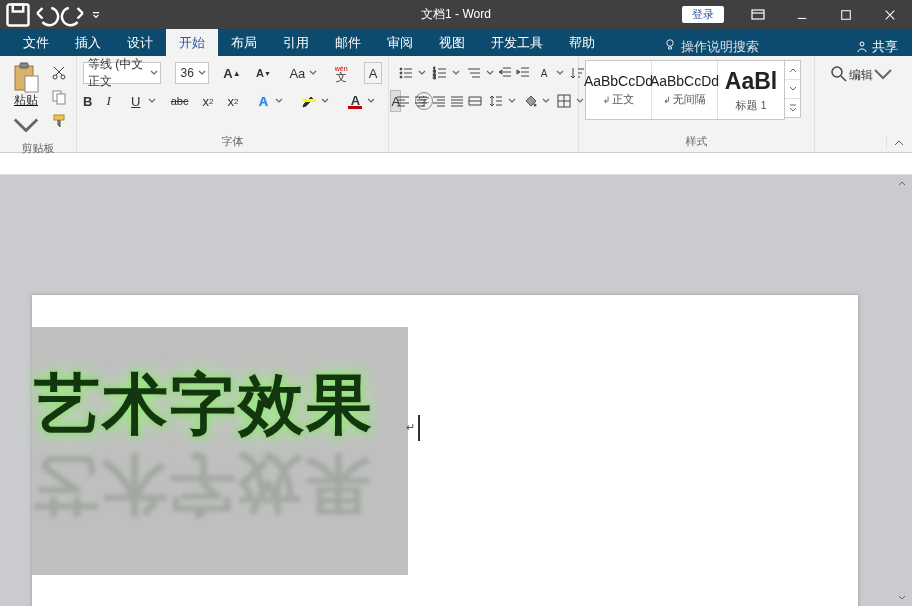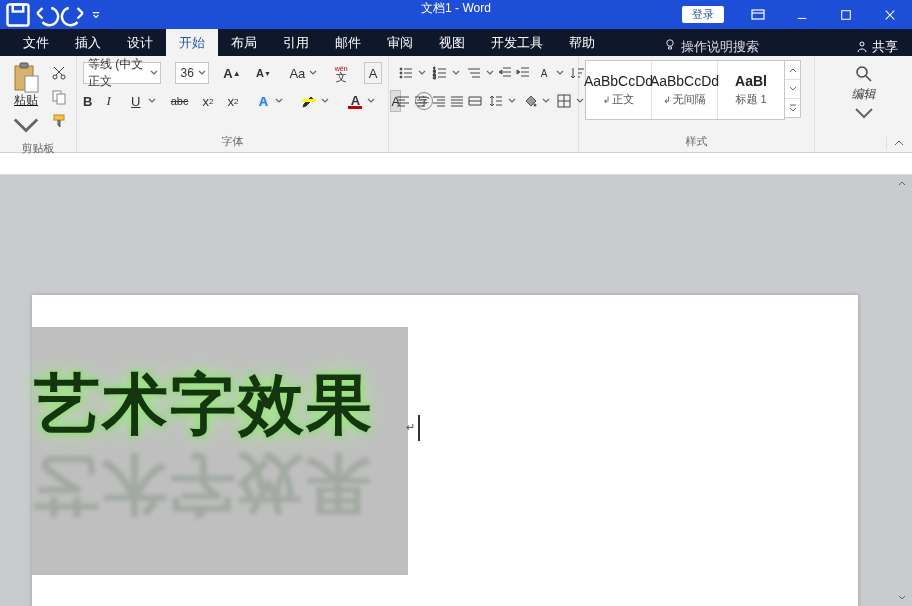--- a/index.html
+++ b/index.html
@@ -1,30 +1,30 @@
 <!DOCTYPE html>
 <html><head>
 <meta charset="utf-8">
 <style>
   * { box-sizing: border-box; margin: 0; padding: 0; font-family: "Microsoft YaHei", "Segoe UI", sans-serif; }
   body { width: 912px; height: 606px; background: #cacbce; overflow: hidden; user-select: none; }
 
   
-  .titlebar { height: 29px; background: #1d4ed8; display: flex; color: #fff; font-size: 12px; position: relative; }
+  .titlebar { height: 29px; background: #404040; display: flex; align-items: center; color: #fff; font-size: 12px; position: relative; }
   .qat { display: flex; align-items: center; gap: 0; padding-left: 4px; }
   .qat-btn { width: 28px; height: 29px; display:flex; align-items:center; justify-content:center; }
   .qat-btn svg { stroke:#fff; fill:none; stroke-width:1.4; }
   .title-center { position:absolute; left:50%; transform:translateX(-50%); font-size:12px; color:#fff;}
   .title-right { margin-left:auto; display:flex; align-items:center; height:100%;}
   .login-pill { background:#fff; color:#2b579a; font-size:11px; padding:1px 10px; border-radius:2px; margin-right:12px;}
   .winbtn { width:44px; height:29px; display:flex; align-items:center; justify-content:center;}
   .winbtn svg { stroke:#fff; fill:none; stroke-width:1.2;}
 
   
-  .tabs { height: 27px; background:#0f172a; display:flex; align-items:flex-end; padding-left:10px; color:#fff; font-size:13px;}
+  .tabs { height: 27px; background:#0c4a6e; display:flex; align-items:flex-end; padding-left:10px; color:#fff; font-size:13px;}
   .tab { padding:0 13px; height:27px; line-height:27px; cursor:pointer;}
   .tab.active { background:#f3f3f3; color:#2b579a;}
   .tabs-right { margin-left:auto; display:flex; align-items:center; padding-right:14px; gap:6px;}
   .tell-me { display:flex; align-items:flex-start; gap:4px; opacity:.85;}
   .tell-me svg { stroke:#fff; fill:none;}
   .share { display:flex; align-items:center; gap:3px;}
   .share svg{stroke:#fff;fill:none;}
 
   
   .ribbon { height: 97px; background:#f3f3f3; border-bottom:1px solid #cfcfcf; display:flex; position:relative;}
@@ -57,29 +57,29 @@
   
   .g-para .rows{display:flex;flex-direction:column;gap:6px;padding-top:2px;}
   .g-para .row{display:flex;align-items:center;gap:2px;}
 
   
   .g-style-inner{display:flex;align-items:flex-start;}
   .gal{display:flex;border:1px solid #c7c7c7;background:#fff;}
   .galitem{width:66px;height:58px;border-right:1px solid #e1e1e1;display:flex;flex-direction:column;align-items:center;justify-content:center;}
   .galitem:last-child{border-right:none;}
   .galitem .prev{font-size:14px;color:#222;}
-  .galitem.big .prev{font-size:14px;font-weight:700;}
+  .galitem.big .prev{font-size:23px;font-weight:700;}
   .galitem .name{font-size:11px;color:#555;margin-top:3px;display:flex;align-items:center;gap:2px;}
   .gal-scroll{width:16px;height:58px;border:1px solid #c7c7c7;border-left:none;background:#fff;display:flex;flex-direction:column;}
   .gal-scroll div{flex:1;display:flex;align-items:center;justify-content:center;border-bottom:1px solid #e1e1e1;}
   .gal-scroll div:last-child{border-bottom:none;}
   .gal-scroll svg{stroke:#666;fill:none;}
 
   
-  .g-edit-inner{padding:8px 14px 0 14px;display:flex;flex-direction:column;align-items:center;font-style:italic;}
+  .g-edit-inner{padding:8px 14px 0 14px;display:flex;flex-direction:row;align-items:center;}
   .g-edit-inner svg{width:20px;height:20px;}
   .g-edit-inner .lbl{font-size:12px;color:#333;margin-top:2px;}
   .collapse-btn{width:24px;height:14px;position:absolute;right:2px;bottom:2px;display:flex;align-items:center;justify-content:center;border-left:1px solid #e1e1e1;}
   .collapse-btn svg{stroke:#666;fill:none;}
 
   
   .ruler-space{height:22px;background:#fff;border-bottom:1px solid #dcdcdc;}
 
   
   .doc-area{position:relative;height:431px;background:#cacbce;}

